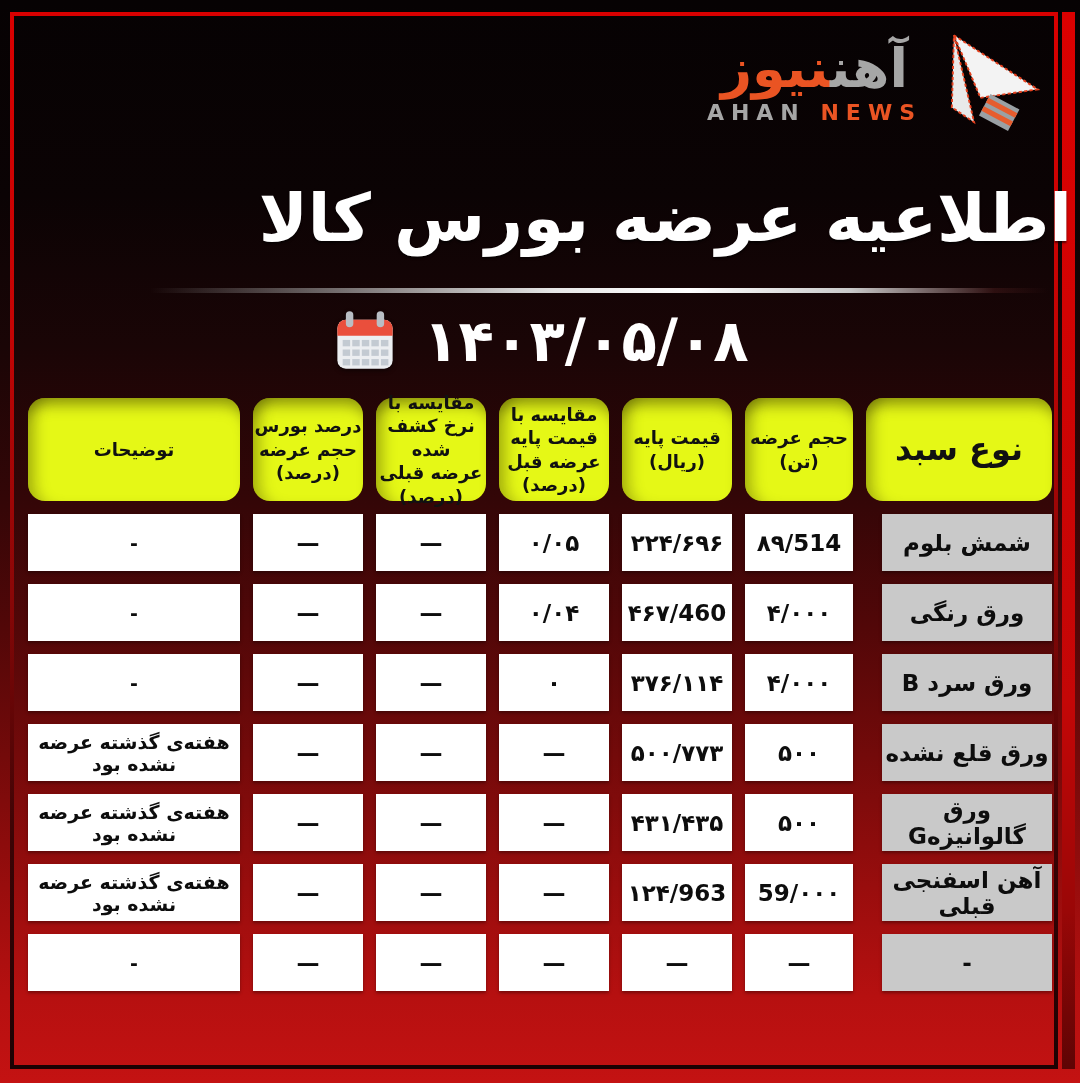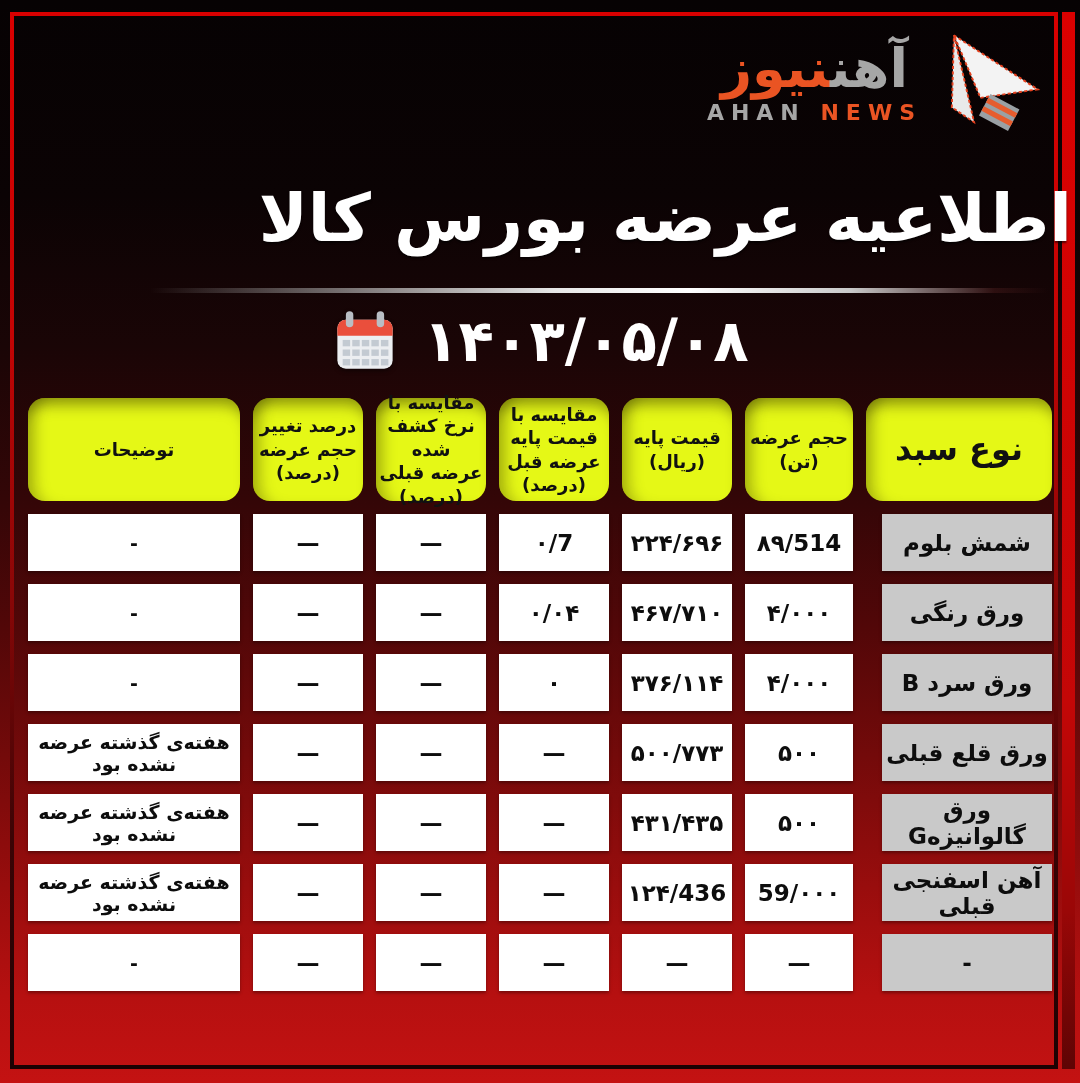--- a/index.html
+++ b/index.html
@@ -132,57 +132,57 @@
     <div class="hcell">قیمت پایه
 (ریال)</div>
     <div class="hcell">مقایسه با
 قیمت پایه
 عرضه قبل
 (درصد)</div>
     <div class="hcell">مقایسه با
 نرخ کشف شده
 عرضه قبلی
 (درصد)</div>
-    <div class="hcell">درصد تغییر
+    <div class="hcell">درصد بورس
 حجم عرضه
 (درصد)</div>
     <div class="hcell">توضیحات</div>
 
     <div class="trow">
       <div class="cell name">شمش بلوم</div>
       <div class="cell">۸۹/514</div>
       <div class="cell">۲۲۴/۶۹۶</div>
-      <div class="cell">۰/7</div>
+      <div class="cell">۰/۰۵</div>
       <div class="cell">—</div>
       <div class="cell">—</div>
       <div class="cell notes">-</div>
     </div>
 
     <div class="trow">
       <div class="cell name">ورق رنگی</div>
       <div class="cell">۴/۰۰۰</div>
-      <div class="cell">۴۶۷/۷۱۰</div>
+      <div class="cell">۴۶۷/460</div>
       <div class="cell">۰/۰۴</div>
       <div class="cell">—</div>
       <div class="cell">—</div>
       <div class="cell notes">-</div>
     </div>
 
     <div class="trow">
       <div class="cell name">ورق سرد B</div>
       <div class="cell">۴/۰۰۰</div>
       <div class="cell">۳۷۶/۱۱۴</div>
       <div class="cell">۰</div>
       <div class="cell">—</div>
       <div class="cell">—</div>
       <div class="cell notes">-</div>
     </div>
 
     <div class="trow">
-      <div class="cell name">ورق قلع قبلی</div>
+      <div class="cell name">ورق قلع نشده</div>
       <div class="cell">۵۰۰</div>
       <div class="cell">۵۰۰/۷۷۳</div>
       <div class="cell">—</div>
       <div class="cell">—</div>
       <div class="cell">—</div>
       <div class="cell notes">هفته‌ی گذشته عرضه نشده بود</div>
     </div>
 
     <div class="trow">
       <div class="cell name">ورق گالوانیزهG</div>
@@ -190,21 +190,21 @@
       <div class="cell">۴۳۱/۴۳۵</div>
       <div class="cell">—</div>
       <div class="cell">—</div>
       <div class="cell">—</div>
       <div class="cell notes">هفته‌ی گذشته عرضه نشده بود</div>
     </div>
 
     <div class="trow">
       <div class="cell name">آهن اسفنجی قبلی</div>
       <div class="cell">59/۰۰۰</div>
-      <div class="cell">۱۲۴/436</div>
+      <div class="cell">۱۲۴/963</div>
       <div class="cell">—</div>
       <div class="cell">—</div>
       <div class="cell">—</div>
       <div class="cell notes">هفته‌ی گذشته عرضه نشده بود</div>
     </div>
 
     <div class="trow">
       <div class="cell name">-</div>
       <div class="cell">—</div>
       <div class="cell">—</div>

